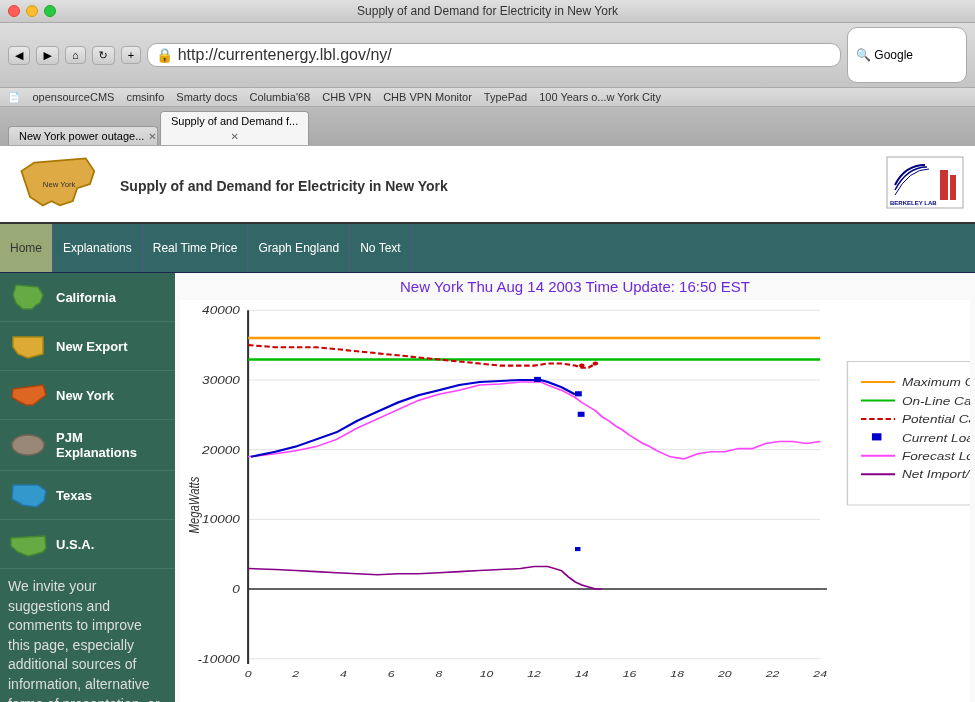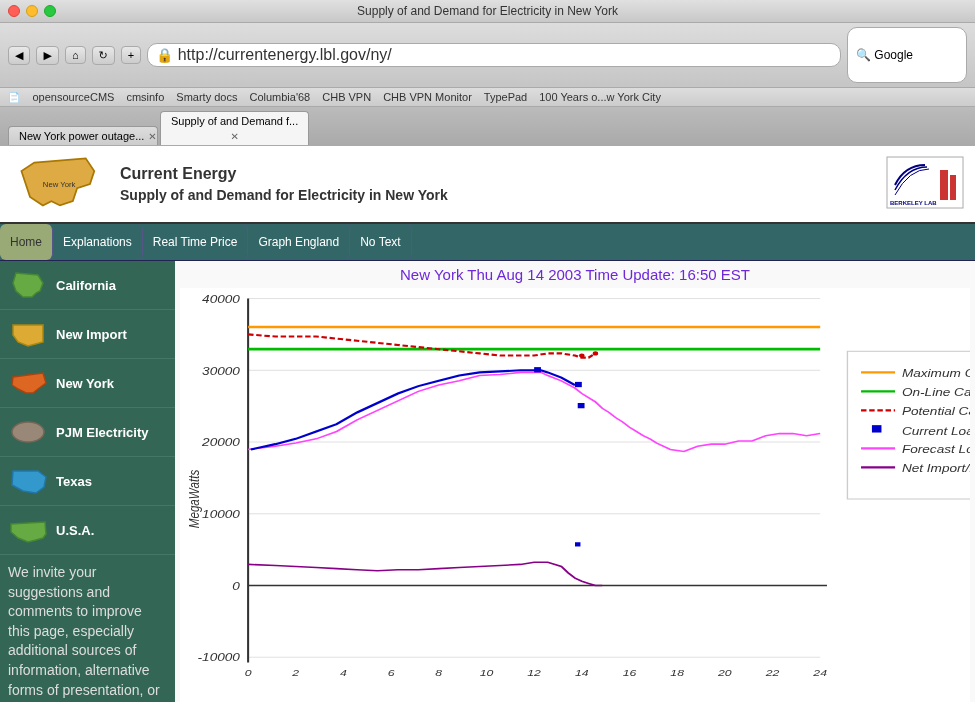--- a/index.html
+++ b/index.html
@@ -34,21 +34,21 @@
     
     .site-header { background: #fff; display: flex; align-items: center; padding: 8px 10px; border-bottom: 2px solid #333; }
     .site-header-map { width: 100px; height: 60px; position: relative; }
     .site-header-title { flex: 1; padding-left: 10px; }
     .site-header-title h1 { font-size: 16px; color: #333; font-weight: bold; }
     .site-header-title h2 { font-size: 14px; color: #333; font-weight: bold; margin-top: 4px; }
     .site-header-logo { text-align: center; }
 
     
     .site-nav { background: #336666; display: flex; gap: 0; border-bottom: 1px solid #225; }
-    .site-nav a { color: white; padding: 11px 10px; font-size: 12px; text-decoration: none; border-right: 1px solid #558; border-radius: 6px; }
+    .site-nav a { color: white; padding: 17px 10px; font-size: 12px; text-decoration: none; border-right: 1px solid #558; }
     .site-nav a:first-child { background: #99aa77; color: #333; }
 
     
     .main-layout { display: flex; flex: 1; overflow: hidden; }
 
     
     .sidebar { width: 175px; background: #336655; flex-shrink: 0; padding: 0; }
     .sidebar-item { display: flex; align-items: center; gap: 8px; padding: 10px 8px; border-bottom: 1px solid #447766; cursor: pointer; }
     .sidebar-item-label { color: white; font-size: 13px; font-weight: bold; }
     .sidebar-icon { width: 40px; height: 28px; display: flex; align-items: center; justify-content: center; }
@@ -120,21 +120,20 @@
 
   <div class="site-header">
     <div class="site-header-map">
       
       <svg viewBox="0 0 100 70" width="100" height="60">
         <path d="M20,10 L80,5 L90,20 L85,35 L70,40 L65,55 L50,60 L40,55 L30,60 L15,50 L10,35 L5,20 Z" fill="#ddaa44" stroke="#aa7700" stroke-width="2"></path>
         <text x="30" y="38" font-size="9" fill="#333">New York</text>
       </svg>
     </div>
     <div class="site-header-title">
-      <h1>Current Energy</h1>
       <h2>Supply of and Demand for Electricity in New York</h2>
     </div>
     <div class="site-header-logo">
       
       <svg width="80" height="55" viewBox="0 0 80 55">
         <rect x="2" y="2" width="76" height="51" fill="white" stroke="#aaa"></rect>
 
         <rect x="55" y="15" width="8" height="30" fill="#cc3333"></rect>
         <rect x="65" y="20" width="6" height="25" fill="#cc3333"></rect>
 
@@ -166,39 +165,39 @@
         </div>
         <span class="sidebar-item-label">California</span>
       </div>
 
       <div class="sidebar-item">
         <div class="sidebar-icon">
           <svg viewBox="0 0 40 28" width="40" height="28">
             <path d="M5,5 L35,5 L35,22 L20,26 L10,22 L5,15 Z" fill="#ddaa33" stroke="#aa8811" stroke-width="1.5"></path>
           </svg>
         </div>
-        <span class="sidebar-item-label">New Import</span>
+        <span class="sidebar-item-label">New Export</span>
       </div>
 
       <div class="sidebar-item">
         <div class="sidebar-icon">
           <svg viewBox="0 0 40 28" width="40" height="28">
             <path d="M5,8 L35,4 L38,14 L30,20 L25,24 L18,24 L10,20 L4,16 Z" fill="#dd6622" stroke="#aa4411" stroke-width="1.5"></path>
           </svg>
         </div>
         <span class="sidebar-item-label">New York</span>
       </div>
 
       <div class="sidebar-item">
         <div class="sidebar-icon">
           <svg viewBox="0 0 40 28" width="40" height="28">
             <ellipse cx="20" cy="14" rx="16" ry="10" fill="#998877" stroke="#776655" stroke-width="1.5"></ellipse>
           </svg>
         </div>
-        <span class="sidebar-item-label">PJM Electricity</span>
+        <span class="sidebar-item-label">PJM Explanations</span>
       </div>
 
       <div class="sidebar-item">
         <div class="sidebar-icon">
           <svg viewBox="0 0 40 28" width="40" height="28">
             <path d="M5,4 L30,4 L38,10 L36,20 L28,26 L15,24 L4,18 Z" fill="#3399cc" stroke="#2277aa" stroke-width="1.5"></path>
           </svg>
         </div>
         <span class="sidebar-item-label">Texas</span>
       </div>

